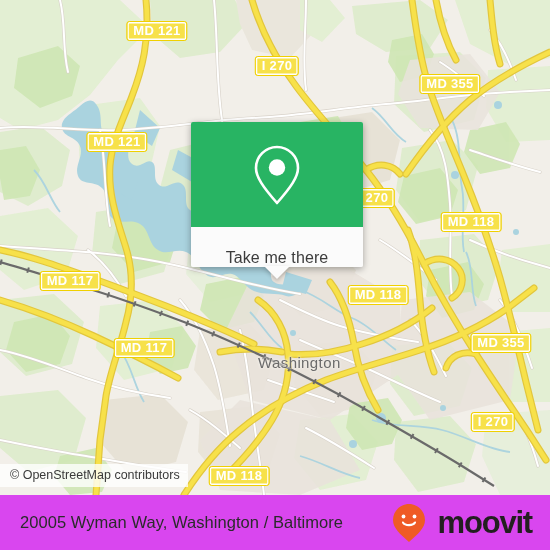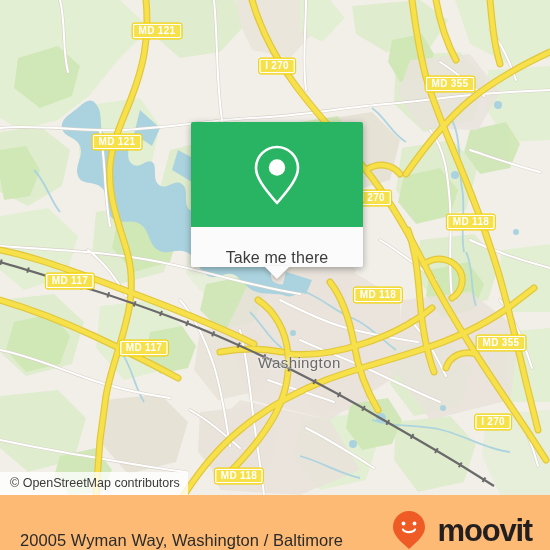--- a/index.html
+++ b/index.html
@@ -50,34 +50,34 @@
   }
 
   
   .shield {
     position: absolute;
     background: #f7e14a;
     border: 1.5px solid #f0d000;
     box-shadow: inset 0 0 0 1.5px #ffffff;
     border-radius: 3px;
     padding: 2px 6px 3px 6px;
-    font-size: 10px;
+    font-size: 13px;
     font-weight: bold;
     color: #ffffff;
     letter-spacing: 0.3px;
     line-height: 1;
     white-space: nowrap;
     transform: translate(-50%, -50%);
   }
 
   
   .attribution {
     position: absolute;
     left: 0;
-    bottom: 0;
+    bottom: 8px;
     background: rgba(255,255,255,0.78);
     padding: 4px 8px 5px 10px;
     font-size: 12.5px;
     color: #3a3a3a;
     white-space: nowrap;
   }
 
   
   .callout {
     position: absolute;
@@ -121,23 +121,23 @@
     filter: drop-shadow(0 2px 2px rgba(0,0,0,0.22));
   }
 
   
   .bottombar {
     position: absolute;
     left: 0;
     top: 495px;
     width: 550px;
     height: 55px;
-    background: #fdba74;
+    background: #d946ef;
     display: flex;
-    align-items: flex-end;
+    align-items: center;
     justify-content: space-between;
     box-sizing: border-box;
     padding: 0 18px 0 20px;
   }
   .address {
     font-size: 16.5px;
     color: #2b2b2b;
     letter-spacing: 0.05px;
     white-space: nowrap;
   }

